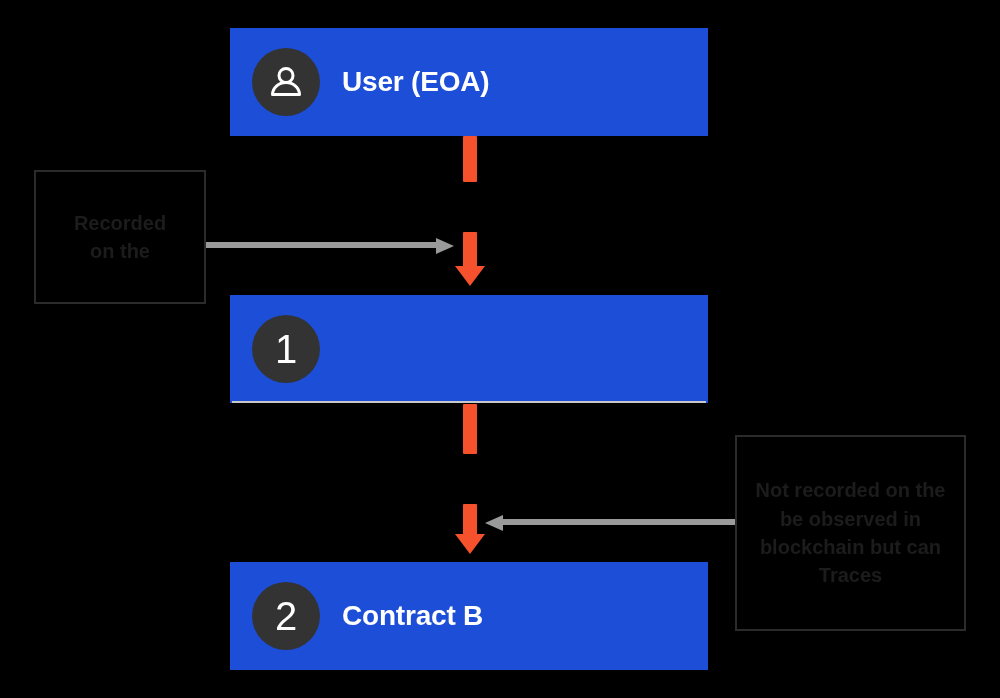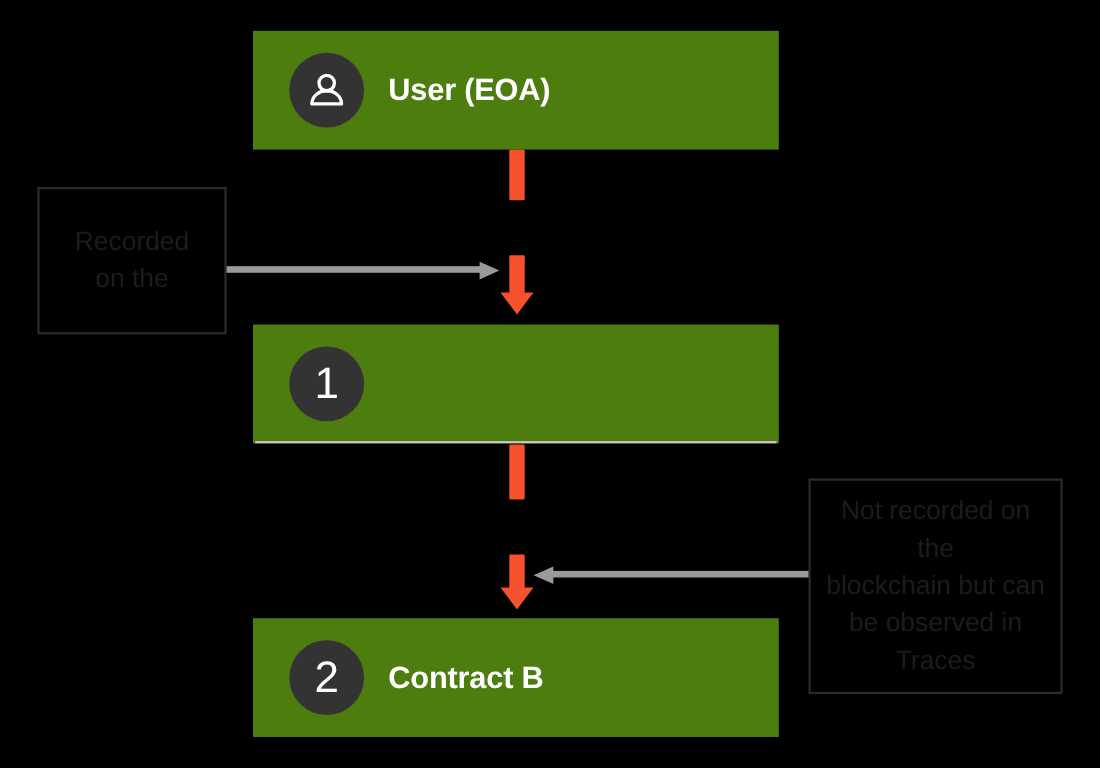--- a/index.html
+++ b/index.html
@@ -15,24 +15,24 @@
   #canvas {
     position: relative;
     width: 1000px;
     height: 698px;
     background: #000000;
   }
 
   
   .node-card {
     position: absolute;
-    background: #4d7c0f;
-    display: flex;
-    align-items: center;
-    padding-left: 33px;
+    background: #1d4ed8;
+    display: flex;
+    align-items: center;
+    padding-left: 22px;
   }
   .node-card.with-underline::after {
     content: "";
     position: absolute;
     left: 2px;
     right: 2px;
     bottom: 0;
     height: 2px;
     background: #c9c9c9;
   }
@@ -106,22 +106,22 @@
     background: #000000;
     border: 2px solid #2b2b2b;
     display: flex;
     align-items: center;
     justify-content: center;
     text-align: center;
     padding: 8px 12px;
   }
   .note-text {
     color: #1c1c1c;
-    font-size: 24px;
-    font-weight: 400;
+    font-size: 20px;
+    font-weight: 700;
     line-height: 1.42;
   }
 
   
   .gray-arrow {
     position: absolute;
     height: 14px;
   }
   .gray-shaft {
     position: absolute;
@@ -202,22 +202,22 @@
   </div>
 
   <div class="gray-arrow" style="left:206px; top:238px; width:248px;">
     <div class="gray-shaft" style="left:0; right:16px;"></div>
     <div class="gray-head-right"></div>
   </div>
 
   <div class="note-box" style="left:735px; top:435px; width:231px; height:196px;">
     <div class="note-text">
       <div>Not recorded on the</div>
+      <div>be observed in</div>
       <div>blockchain but can</div>
-      <div>be observed in</div>
       <div>Traces</div>
     </div>
   </div>
 
   <div class="gray-arrow" style="left:485px; top:515px; width:250px;">
     <div class="gray-shaft" style="left:16px; right:0;"></div>
     <div class="gray-head-left"></div>
   </div>
 
 </div>

